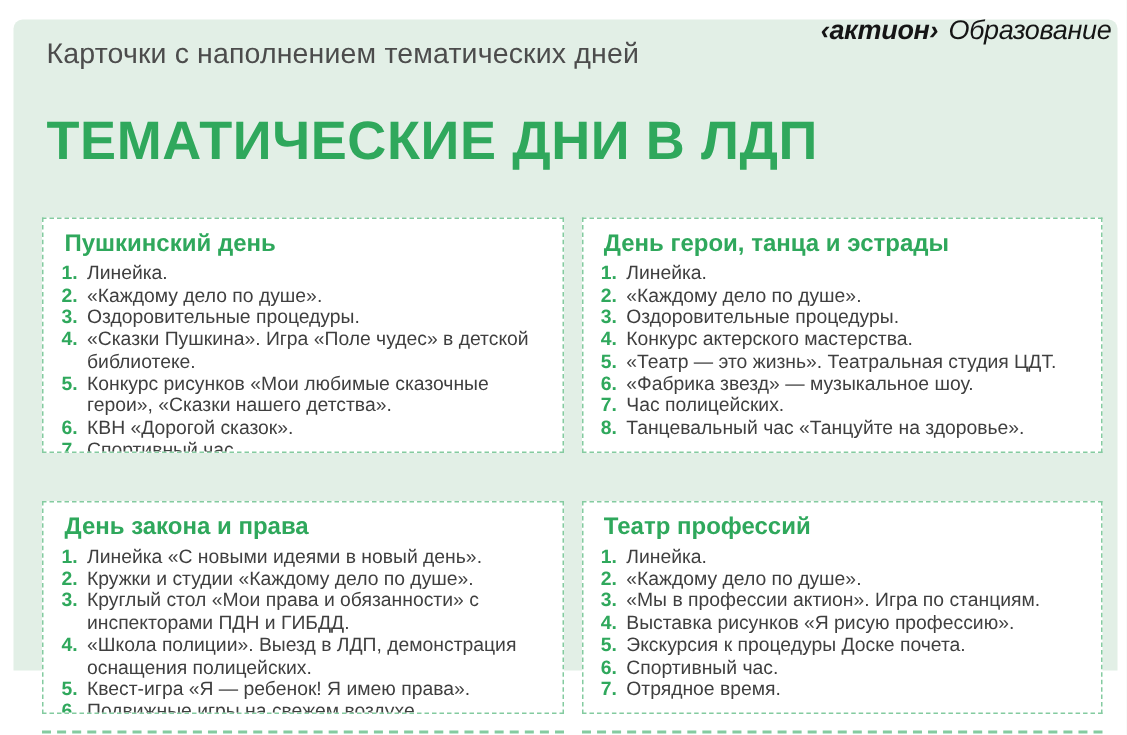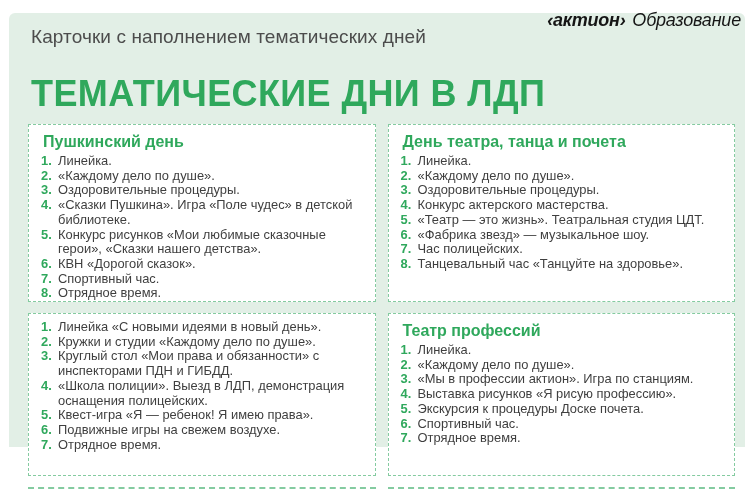--- a/index.html
+++ b/index.html
@@ -34,21 +34,21 @@
     position:absolute;left:22px;top:60px;margin:0;
     font-size:36px;font-weight:700;color:var(--accent);letter-spacing:0.4px;
   }
   .grid{
     position:absolute;left:19px;top:111px;width:707px;
     display:grid;grid-template-columns:1fr 1fr;grid-template-rows:178px 163px;
     column-gap:12px;row-gap:11px;
   }
   .card{
     background:#ffffff;border:1px dashed var(--card-border);
-    box-sizing:border-box;padding:6px 10px 0 6px;overflow:hidden;
+    box-sizing:border-box;padding:6px 10px 0 6px;overflow:hidden;margin-top:21px;
   }
   .card-title{
     margin:2px 0 4px 8px;font-size:16px;line-height:17px;
     font-weight:700;color:var(--accent);
   }
   .card-list{list-style:none;margin:0;padding:0;}
   .card-list li{
     display:flex;align-items:flex-start;
     font-size:12.9px;line-height:14.7px;color:var(--body-text);
   }
@@ -108,21 +108,21 @@
             <span class="itxt">Спортивный час.</span>
           </li>
           <li>
             <span class="num">8.</span>
             <span class="itxt">Отрядное время.</span>
           </li>
         </ol>
   </section>
 
   <section class="card">
-    <h2 class="card-title">День театра, танца и почета</h2>
+    <h2 class="card-title">День герои, танца и эстрады</h2>
     <ol class="card-list">
           <li>
             <span class="num">1.</span>
             <span class="itxt">Линейка.</span>
           </li>
           <li>
             <span class="num">2.</span>
             <span class="itxt">«Каждому дело по душе».</span>
           </li>
           <li>
@@ -146,20 +146,21 @@
             <span class="itxt">Час полицейских.</span>
           </li>
           <li>
             <span class="num">8.</span>
             <span class="itxt">Танцевальный час «Танцуйте на здоровье».</span>
           </li>
         </ol>
   </section>
 
   <section class="card">
+    <h2 class="card-title">День закона и права</h2>
     <ol class="card-list">
           <li>
             <span class="num">1.</span>
             <span class="itxt">Линейка «С новыми идеями в новый день».</span>
           </li>
           <li>
             <span class="num">2.</span>
             <span class="itxt">Кружки и студии «Каждому дело по душе».</span>
           </li>
           <li>

